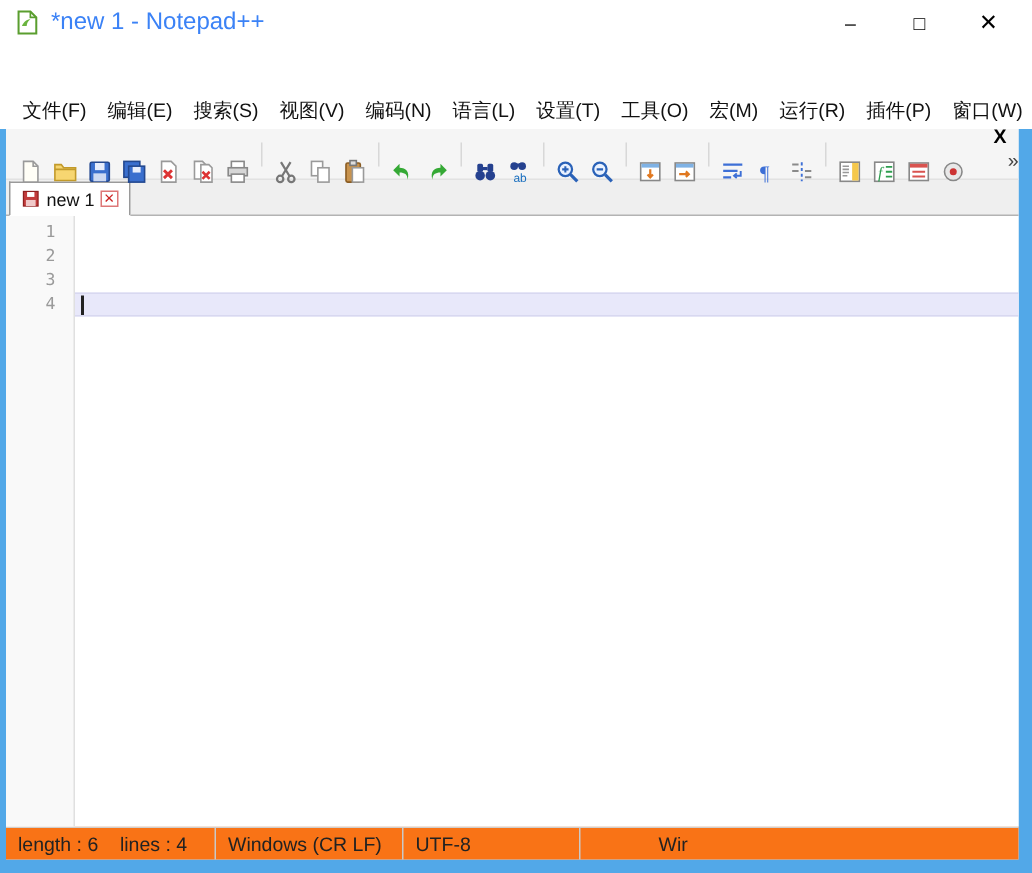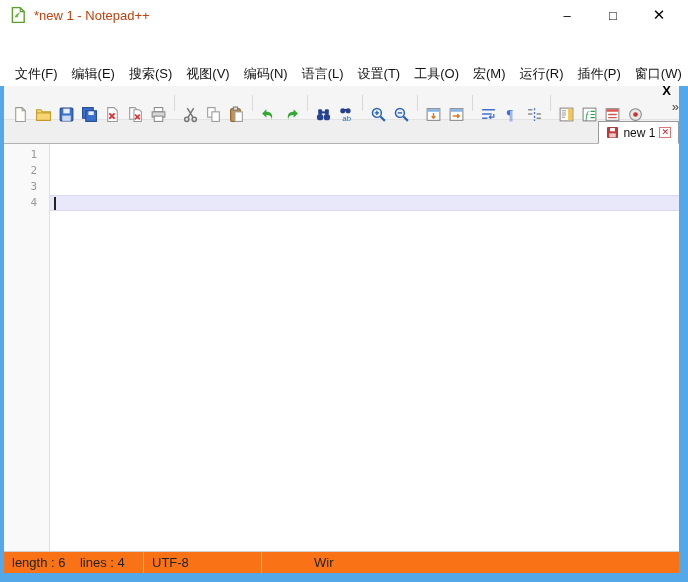--- a/index.html
+++ b/index.html
@@ -10,21 +10,21 @@
     width:688px; height:582px;
     display:flex; flex-direction:column;
     background:#fff; overflow:hidden; position:relative;
     font-size:13px; color:#111;
   }
 
   
   .titlebar{ height:30px; display:flex; align-items:center; background:#fff; flex:0 0 auto; }
   .app-icon{ width:18px; height:18px; margin:0 7px 0 9px; display:flex; }
   .app-icon svg{ width:18px; height:18px; }
-  .title-text{ font-size:13px; color:#c2410c; white-space:pre; }
+  .title-text{ font-size:16px; color:#3b82f6; white-space:pre; }
   .win-controls{ margin-left:auto; display:flex; height:100%; }
   .win-btn{ width:46px; height:100%; display:flex; align-items:center; justify-content:center;
             font-size:13px; color:#000; cursor:default; }
   .win-btn.close{ font-size:15px; margin-right:6px; }
 
   
   .menubar{ height:24px; display:flex; align-items:center; padding-left:8px; background:#fff; flex:0 0 auto;margin-top:32px; }
   .menu-item{ padding:2px 7px; font-size:13px; white-space:pre; }
 
   
@@ -38,21 +38,21 @@
 
   
   .toolbar{ height:34px; flex:0 0 auto; display:flex; align-items:center; padding-left:5px;
             background:#f5f5f5; border-bottom:1px solid #e2e2e2; position:relative; }
   .tb{ width:23px; height:22px; display:flex; align-items:flex-start; justify-content:center;margin-top:28px; }
   .tb svg{ width:17px; height:17px; }
   .tsep{ width:1px; height:16px; background:#d8d8d8; margin:0 4px; }
 
   
   .tabbar{ height:24px; flex:0 0 auto; background:#efefef; border-bottom:1px solid #b3b3b3;
-           display:flex; align-items:flex-end; padding-left:2px;justify-content:flex-end; }
+           display:flex; align-items:flex-end; padding-left:2px; }
   .tab{ height:23px; margin-bottom:-1px; background:#fff; border:1px solid #9a9a9a; border-bottom:1px solid #fff;
         display:flex; align-items:center; gap:4px; padding:0 7px; font-size:12px; }
   .tab-mod-icon svg{ width:13px; height:13px; display:block; }
   .tab-close{ font-size:9px; font-weight:700; color:#c22; border:1px solid #d77; line-height:9px;
               padding:0 1px; background:#fff; }
 
   
   .editor{ flex:1 1 auto; display:flex; position:relative; background:#fff; min-height:0; }
   .gutter{ width:46px; flex:0 0 auto; background:#f9f9f9; border-right:1px solid #e0e0e0;
            font-family:"DejaVu Sans Mono","Liberation Mono",monospace; font-size:11px; color:#9a9a9a;
@@ -324,18 +324,19 @@
       </div>
       <div class="textarea">
         <div class="cur-line">
           <span class="caret"></span>
         </div>
       </div>
     </div>
 
     <div class="statusbar">
       <div class="scell c1">length : 6    lines : 4</div>
+      <div class="scell c3">Windows (CR LF)</div>
       <div class="scell c4">UTF-8</div>
       <div class="scell c5">Wir</div>
     </div>
 
   </div>
 </div>
 
 </body></html>

